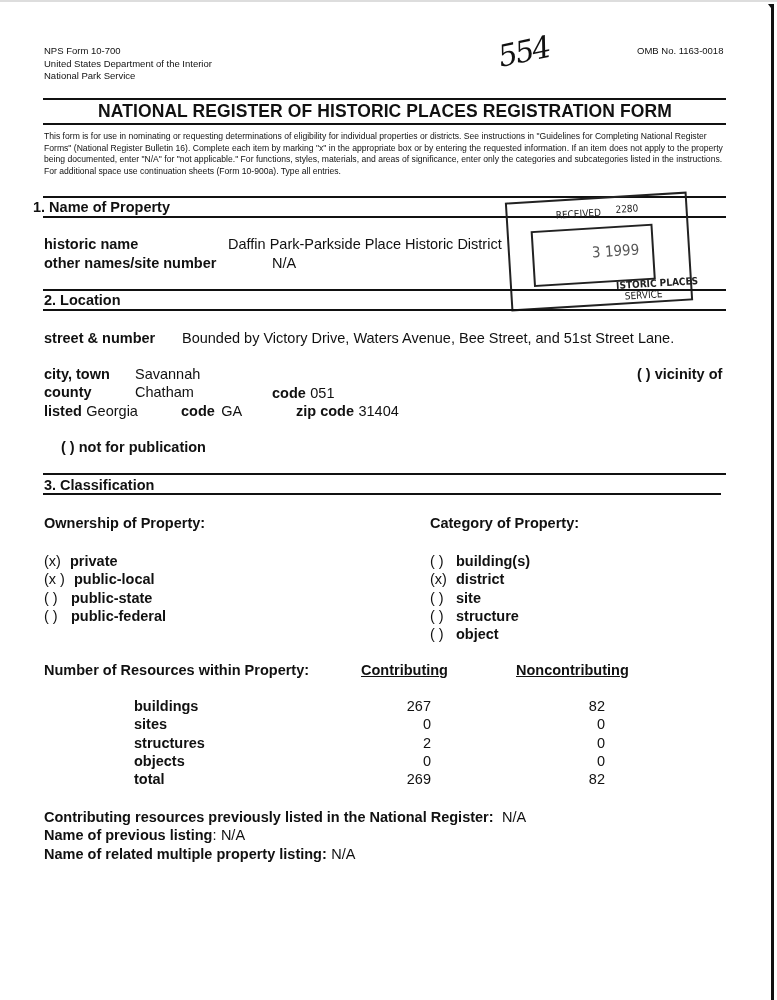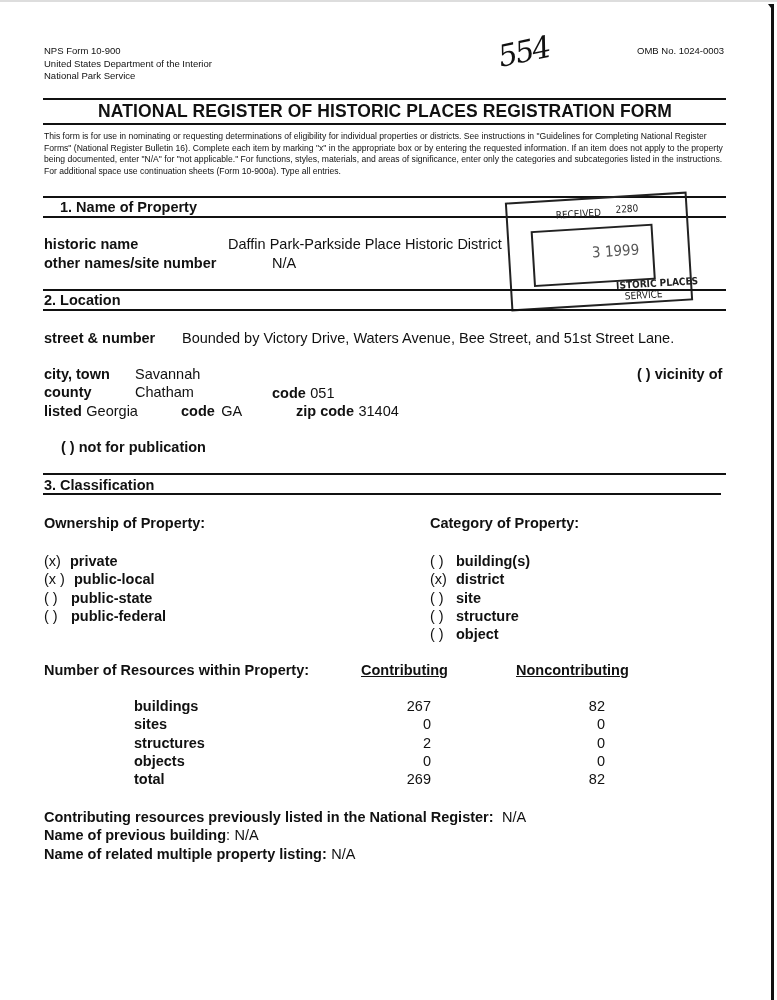--- a/index.html
+++ b/index.html
@@ -32,34 +32,34 @@
   </style>
 </head>
 <body>
 
 <div class="page">
   <div class="top-edge"></div>
   <div class="right-edge"></div>
   <div class="corner-tri"></div>
 
   <div class="abs hdr-small" style="left:44px; top:45px;">
-    <div>NPS Form 10-900</div>
+    <div>NPS Form 10-700</div>
     <div>United States Department of the Interior</div>
     <div>National Park Service</div>
   </div>
   <div class="abs handwrite" style="left:498px; top:34px;">554</div>
-  <div class="abs omb" style="left:637px; top:45px;">OMB No. 1024-0003</div>
+  <div class="abs omb" style="left:637px; top:45px;">OMB No. 1163-0018</div>
 
   <div class="rule" style="top:98px; height:2px;"></div>
   <div class="abs title" style="left:98px; top:101px;">NATIONAL REGISTER OF HISTORIC PLACES REGISTRATION FORM</div>
   <div class="rule" style="top:123px; height:2px;"></div>
   <div class="abs instr" style="left:44px; top:131px;">This form is for use in nominating or requesting determinations of eligibility for individual properties or districts.  See instructions in "Guidelines for Completing National Register Forms" (National Register Bulletin 16).  Complete each item by marking "x" in the appropriate box or by entering the requested information.  If an item does not apply to the property being documented, enter "N/A" for "not applicable."  For functions, styles, materials, and areas of significance, enter only the categories and subcategories listed in the instructions.  For additional space use continuation sheets (Form 10-900a).  Type all entries.</div>
 
   <div class="rule" style="top:196px; height:2px;"></div>
-  <div class="abs sec" style="left:60px; top:199px;">1. Name of Property</div>
+  <div class="abs sec" style="left:33px; top:199px;">1. Name of Property</div>
   <div class="rule" style="top:216px; height:2px;"></div>
   <div class="abs lbl" style="left:44px; top:236px;">historic name</div>
   <div class="abs val" style="left:228px; top:236px;">Daffin Park-Parkside Place Historic District</div>
   <div class="abs lbl" style="left:44px; top:255px;">other names/site number</div>
   <div class="abs val" style="left:272px; top:255px;">N/A</div>
 
   <div class="stamp">
     <div class="abs stamp-text" style="left:48px; top:8px;">RECEIVED</div>
     <div class="abs stamp-text" style="left:108px; top:6px;">2280</div>
     <div class="stamp-inner">
@@ -182,21 +182,21 @@
       <span class="num" style="width:174px;">82</span>
     </div>
   </div>
 
   <div class="abs" style="left:44px; top:808px; line-height:18.3px;">
     <div>
       <span class="lbl">Contributing resources previously listed in the National Register:</span>
       <span class="val" style="margin-left:4px;">N/A</span>
     </div>
     <div>
-      <span class="lbl">Name of previous building</span><span class="val">:</span>
+      <span class="lbl">Name of previous listing</span><span class="val">:</span>
       <span class="val">N/A</span>
     </div>
     <div>
       <span class="lbl">Name of related multiple property listing:</span>
       <span class="val">N/A</span>
     </div>
   </div>
 </div>
 
 </body></html>

